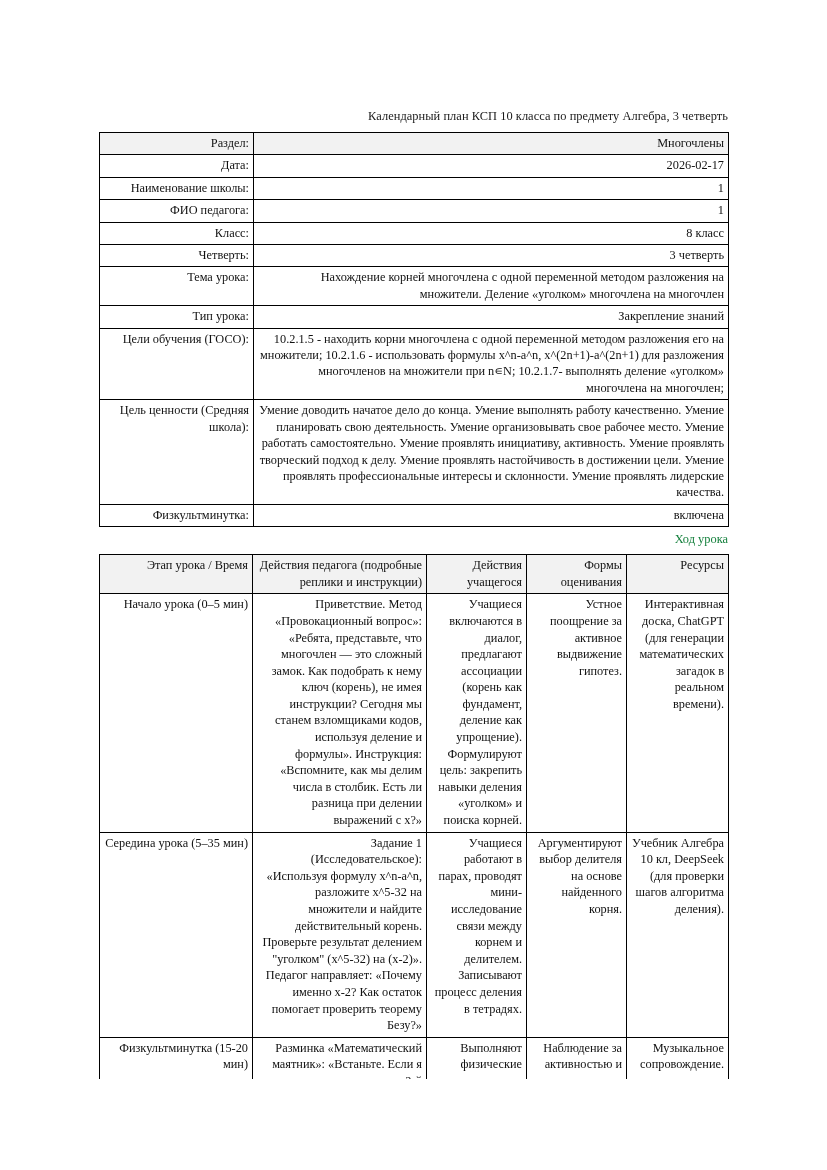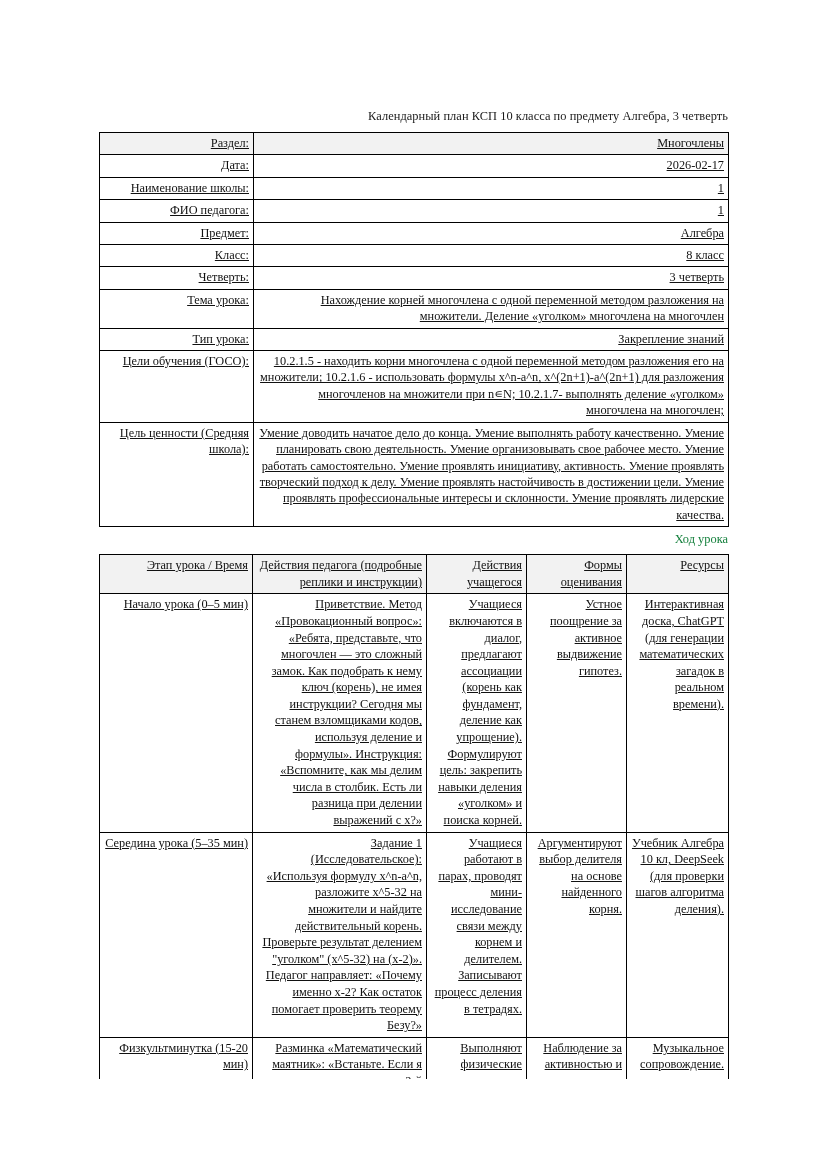--- a/index.html
+++ b/index.html
@@ -47,21 +47,20 @@
   }
   table.doc-table td {
     border: 1px solid #000000;
     padding: 2px 4px 3px 4px;
     vertical-align: top;
     font-size: 12.3px;
     line-height: 16.4px;
     color: #111111;
     word-wrap: break-word;
     overflow-wrap: break-word;
-    text-decoration: underline;
   }
 
   
   #info-table col.c-label { width: 154px; }
   #info-table col.c-value { width: 475px; }
   #info-table tr.shaded td { background: #f2f2f2; }
 
   
   .mid-caption {
     font-size: 12.4px;
@@ -112,24 +111,20 @@
           </tr>
           <tr>
             <td>Наименование школы:</td>
             <td>1</td>
           </tr>
           <tr>
             <td>ФИО педагога:</td>
             <td>1</td>
           </tr>
           <tr>
-            <td>Предмет:</td>
-            <td>Алгебра</td>
-          </tr>
-          <tr>
             <td>Класс:</td>
             <td>8 класс</td>
           </tr>
           <tr>
             <td>Четверть:</td>
             <td>3 четверть</td>
           </tr>
           <tr>
             <td>Тема урока:</td>
             <td>Нахождение корней многочлена с одной переменной методом разложения на множители. Деление «уголком» многочлена на многочлен</td>
@@ -138,20 +133,24 @@
             <td>Тип урока:</td>
             <td>Закрепление знаний</td>
           </tr>
           <tr>
             <td>Цели обучения (ГОСО):</td>
             <td>10.2.1.5 - находить корни многочлена с одной переменной методом разложения его на множители; 10.2.1.6 - использовать формулы x^n-a^n, x^(2n+1)-a^(2n+1) для разложения многочленов на множители при n∊N; 10.2.1.7- выполнять деление «уголком» многочлена на многочлен;</td>
           </tr>
           <tr>
             <td>Цель ценности (Средняя школа):</td>
             <td>Умение доводить начатое дело до конца. Умение выполнять работу качественно. Умение планировать свою деятельность. Умение организовывать свое рабочее место. Умение работать самостоятельно. Умение проявлять инициативу, активность. Умение проявлять творческий подход к делу. Умение проявлять настойчивость в достижении цели. Умение проявлять профессиональные интересы и склонности. Умение проявлять лидерские качества.</td>
+          </tr>
+          <tr>
+            <td>Физкультминутка:</td>
+            <td>включена</td>
           </tr>
         </tbody>
     </table>
 
     <p class="mid-caption">Ход урока</p>
 
     <table class="doc-table" id="flow-table">
       <colgroup>
         <col class="c1">
         <col class="c2">

